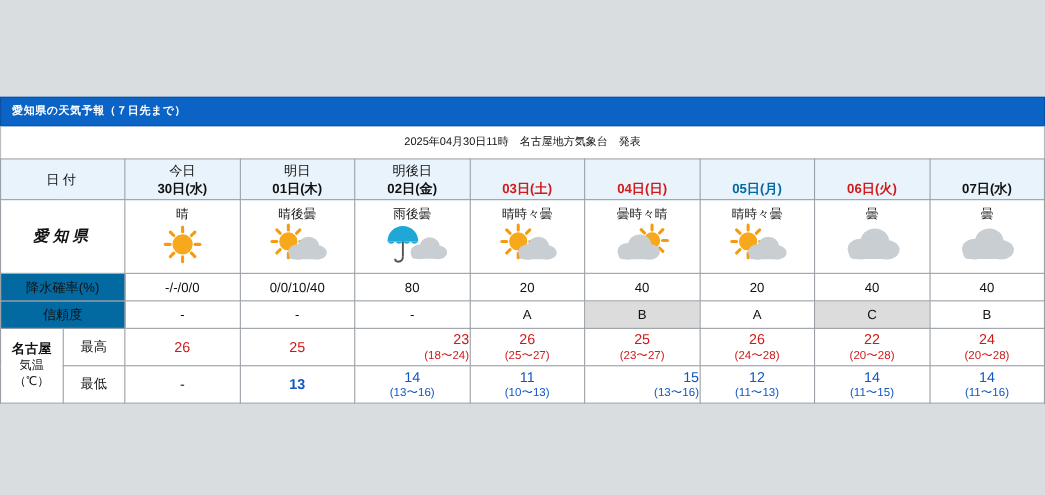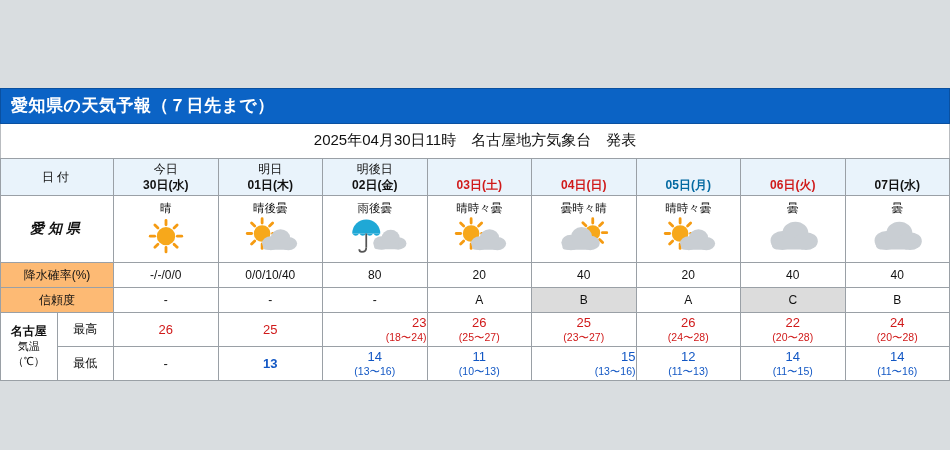--- a/index.html
+++ b/index.html
@@ -16,30 +16,30 @@
   .page {
     position: absolute;
     left: 0;
     top: 88px;
     width: 950px;
     background: #ffffff;
   }
   .title-bar {
     background: #0b63c5;
     color: #ffffff;
-    font-size: 17px;
+    font-size: 10px;
     font-weight: bold;
     padding: 5px 10px 6px 10px;
     border: 1px solid #0a50a0;
     box-sizing: border-box;
     letter-spacing: 0.5px;
   }
   .announce {
     text-align: center;
-    font-size: 15px;
+    font-size: 10px;
     color: #111;
     padding: 7px 0 8px 0;
     background: #ffffff;
     border-left: 1px solid #b9bcc0;
     border-right: 1px solid #b9bcc0;
   }
   table.fc {
     border-collapse: collapse;
     width: 950px;
     table-layout: fixed;
@@ -93,21 +93,21 @@
     display: block;
     margin-bottom: 1px;
   }
   .wx-icon {
     height: 40px;
     display: flex;
     align-items: center;
     justify-content: center;
   }
   .lbl-cell {
-    background: #fdba74;
+    background: #0369a1;
     font-size: 12px;
     height: 24px;
   }
   .val-cell { height: 24px; font-size: 12px; }
   .shade { background: #dcdcdc; }
   .temp-side {
     background: #ffffff;
     font-weight: bold;
     font-size: 13px;
     line-height: 15px;

